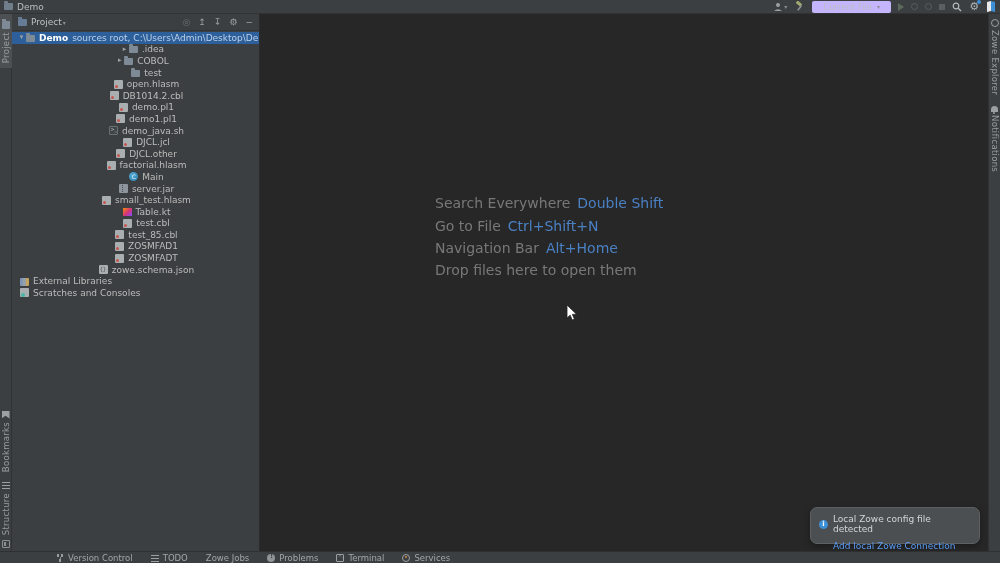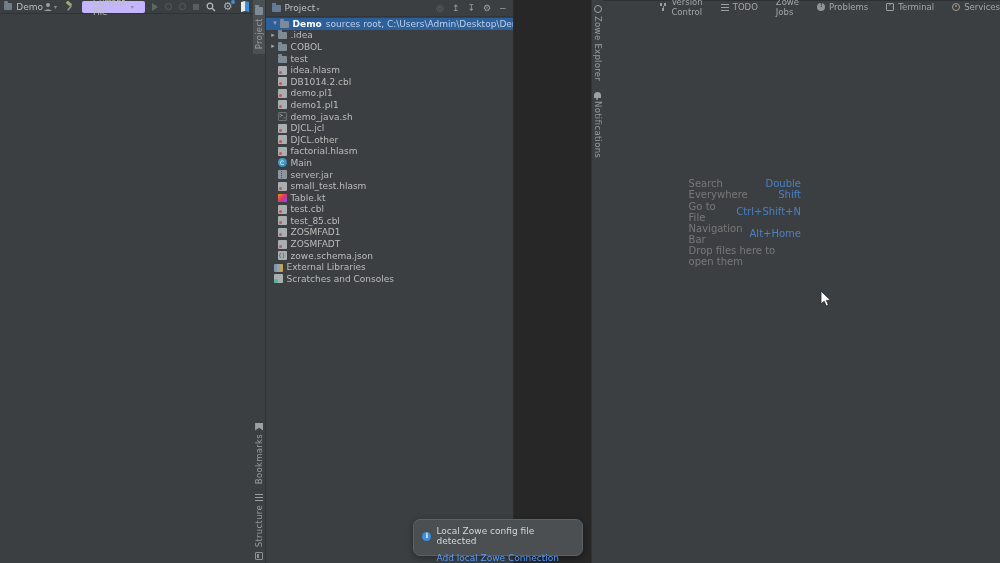--- a/index.html
+++ b/index.html
@@ -1,18 +1,18 @@
 <!DOCTYPE html>
 <html><head>
 <meta charset="utf-8">
 <style>
   * { margin:0; padding:0; box-sizing:border-box; }
   html,body { width:1000px; height:563px; overflow:hidden; background:#1e1f22;
     font-family:"DejaVu Sans", sans-serif; }
-  .window { width:1000px; height:563px; display:flex; flex-direction:row;
+  .window { width:1000px; height:563px; display:flex; flex-direction:column;
     background:#3c3f41; color:#bbbbbb; position:relative; }
 
   
   .titlebar { height:14px; background:#3c3f41; display:flex; align-items:center;
     padding:0 4px 0 3px; font-size:9px; color:#b9bdc0; border-bottom:1px solid #303233; flex:0 0 14px; }
   .titlebar .app-icon { width:9px; height:7px; background:#6f7e8a; border-radius:1px; position:relative; margin:0 4px 0 1px; }
   .titlebar .app-icon::before { content:""; position:absolute; top:-2px; left:0; width:4px; height:2px; background:#6f7e8a; border-radius:1px 1px 0 0; }
   .titlebar-right { margin-left:auto; display:flex; align-items:center; gap:7px; }
   .tb-icon { display:inline-flex; align-items:center; justify-content:center; height:12px; }
   .caret { font-size:6px; color:#8c9092; margin-left:1px; }
@@ -54,21 +54,21 @@
   .panel-header .ph-icon { width:9px; height:7px; background:#667c96; border-radius:1px; margin-right:4px; position:relative; }
   .panel-header .ph-icon::before { content:""; position:absolute; top:-2px; left:0; width:4px; height:2px; background:#667c96; }
   .panel-header .hdr-icons { margin-left:auto; display:flex; align-items:center; gap:8px; color:#9da1a3; font-size:9px; }
   .hdr-icons .dim { color:#6a6e70; }
   .tree { flex:1; overflow:hidden; padding-top:1px; }
   .row { height:11.6px; display:flex; align-items:center; font-size:9px; color:#bcbcbc; white-space:nowrap; cursor:pointer; }
   .row[data-selected="true"] { background:#2d5f9b; color:#ffffff; }
   .row[data-selected="true"] .tname { font-weight:bold; color:#ffffff; }
   .row[data-selected="true"] .tsuffix { color:#bcd0e8; }
   .row[data-indent="root"]  { padding-left:5px; }
-  .row[data-indent="child"] { padding-left:3px; }
+  .row[data-indent="child"] { padding-left:13px;justify-content:center; }
   .row[data-indent="root2"] { padding-left:8px; }
   .chev { width:9px; flex:0 0 9px; font-size:7px; color:#9da1a4; text-align:center; line-height:9px; }
   .chev[data-chev="none"]::before { content:""; }
   .chev[data-chev="down"]::before { content:"▾"; }
   .chev[data-chev="right"]::before { content:"▸"; }
   .row[data-indent="root2"] .chev { width:0; flex:0 0 0; overflow:hidden; }
   .ticon { width:9px; height:9px; flex:0 0 9px; margin-right:4px; position:relative; }
   .ticon[data-icon="folder"] { background:#7e8b96; height:7px; margin-top:1px; border-radius:1px; }
   .ticon[data-icon="folder"]::before { content:""; position:absolute; top:-2px; left:0; width:4px; height:2px; background:#7e8b96; border-radius:1px 1px 0 0; }
   .ticon[data-icon="file"] { background:#a9aeb1; width:7.5px; border-radius:1px; }
@@ -86,21 +86,21 @@
   .ticon[data-icon="lib"] { height:8px; margin-top:0.5px; background:linear-gradient(90deg,#7d97b5 0 3px,#98a2a8 3px 6px,#c2a45e 6px 9px); border-radius:1px; }
   .ticon[data-icon="scratch"] { background:#a9aeb1; width:7.5px; border-radius:1px; }
   .ticon[data-icon="scratch"]::after { content:""; position:absolute; left:0.5px; bottom:0.5px; width:4px; height:4px; border-radius:50%; background:#45b9a6; }
   .tname { color:inherit; }
   .tsuffix { color:#8f9aa6; margin-left:4px; }
   .tsuffix:empty { display:none; }
 
   
   .editor { flex:1; background:#272727; position:relative; min-width:0; }
   .shortcuts { position:absolute; left:175px; top:178px; }
-  .shortcut-line { height:22.4px; display:flex; align-items:center; font-size:10px; }
+  .shortcut-line { height:22.4px; display:flex; align-items:center; font-size:14px; }
   .sc-label { color:#787878; }
   .sc-keys { color:#4a80c4; margin-left:7px;text-align:right; }
   .sc-keys:empty { display:none; }
 
   
   .cursor { position:absolute; left:306px; top:290px; width:12px; height:18px; pointer-events:none; }
 
   
   .toast { position:absolute; right:8px; bottom:7px; width:170px; height:37px; background:#4b4f51;
     border:1px solid #5d6163; border-radius:7px; padding:6px 8px 5px 8px; box-shadow:0 2px 6px rgba(0,0,0,0.35); }
@@ -238,21 +238,21 @@
           </div>
           <div class="row" data-indent="child">
             <span class="chev" data-chev="none"></span>
             <span class="ticon" data-icon="folder"></span>
             <span class="tname">test</span>
 
           </div>
           <div class="row" data-indent="child">
             <span class="chev" data-chev="none"></span>
             <span class="ticon" data-icon="file"></span>
-            <span class="tname">idea.hlasm</span>
+            <span class="tname">open.hlasm</span>
 
           </div>
           <div class="row" data-indent="child">
             <span class="chev" data-chev="none"></span>
             <span class="ticon" data-icon="file"></span>
             <span class="tname">DB1014.2.cbl</span>
 
           </div>
           <div class="row" data-indent="child">
             <span class="chev" data-chev="none"></span>

